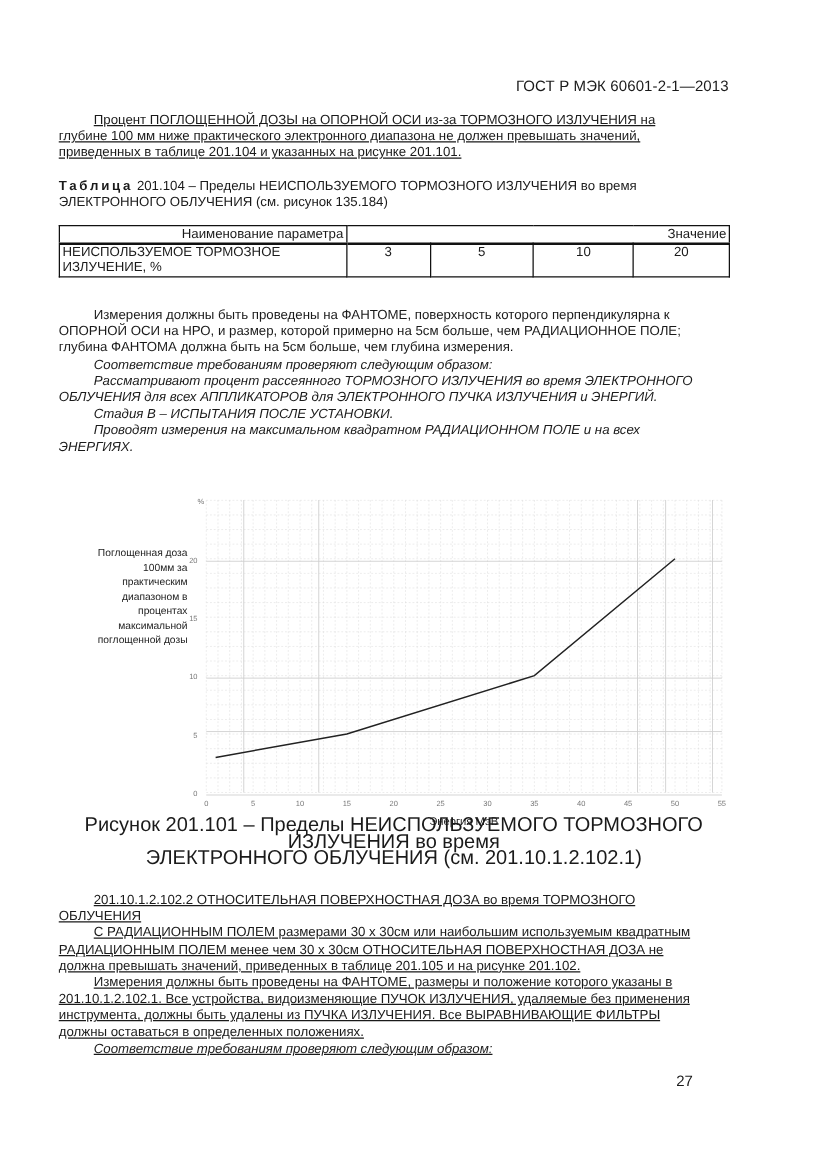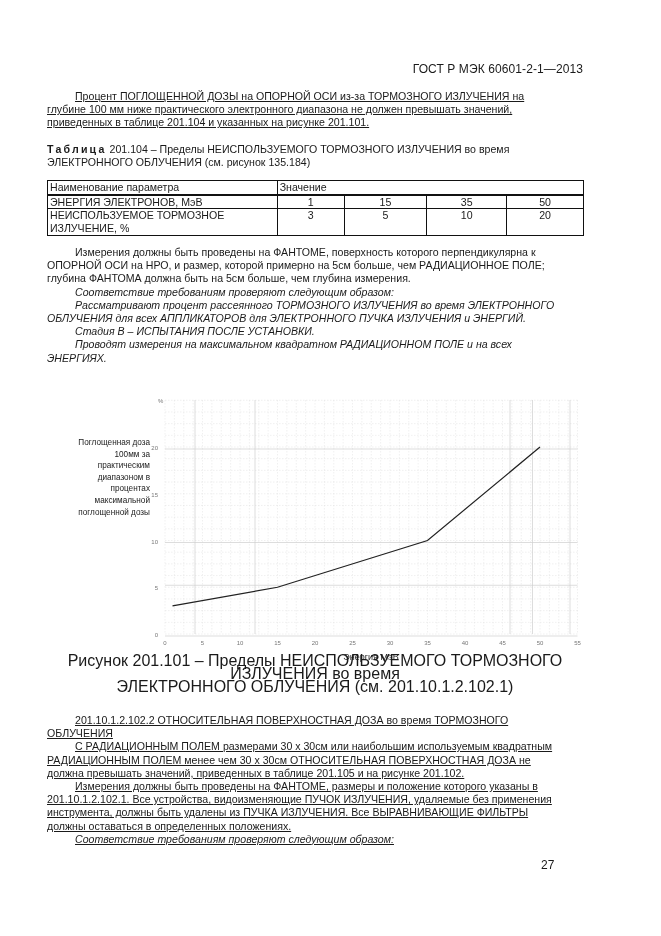--- a/index.html
+++ b/index.html
@@ -9,21 +9,21 @@
   .hdr { right: 78px; top: 62px; font-weight: normal; font-size: 12px; letter-spacing: 0.1px; }
   .para { left: 47px; width: 536px; font-size: 10.6px; line-height: 13.2px; text-align: justify; }
   .para p { margin: 0; }
   .ind { text-indent: 28px; }
   .it { font-style: italic; }
   .last { text-align-last: left; }
   .spaced { letter-spacing: 2.2px; font-weight: bold; }
   table.t { border-collapse: collapse; position: absolute; left: 47px; top: 180px; width: 537px;
             font-size: 10.6px; line-height: 12.5px; }
   table.t td { border: 1px solid #111; padding: 0 2px; vertical-align: top; }
-  table.t tr.head td { border-bottom: 2.5px solid #111; text-align: left; }
+  table.t tr.head td { border-bottom: 2.5px solid #111; text-align: right; }
   table.t td.v { text-align: center; }
   .caption { left: 47px; width: 536px; top: 654px; font-size: 16px; line-height: 13.2px; text-align: center; }
   .pagenum { left: 541px; top: 858px; font-size: 12px; }
   svg text { font-family: "Liberation Sans", sans-serif; }
 </style>
 </head>
 <body>
 
 <div class="abs hdr">ГОСТ Р МЭК 60601-2-1—2013</div>
 
@@ -43,27 +43,20 @@
     <col style="width:230px">
       <col style="width:67px">
       <col style="width:83px">
       <col style="width:80px">
       <col style="width:77px">
   </colgroup>
   <tbody>
       <tr class="head">
     <td>Наименование параметра</td>
     <td colspan="4">Значение</td>
-  </tr>
-  <tr>
-    <td>ЭНЕРГИЯ ЭЛЕКТРОНОВ, МэВ</td>
-    <td class="v">1</td>
-    <td class="v">15</td>
-    <td class="v">35</td>
-    <td class="v">50</td>
   </tr>
   <tr style="height:27px;">
     <td>НЕИСПОЛЬЗУЕМОЕ ТОРМОЗНОЕ ИЗЛУЧЕНИЕ, %</td>
     <td class="v">3</td>
     <td class="v">5</td>
     <td class="v">10</td>
     <td class="v">20</td>
   </tr>
 </tbody>
   </table>

